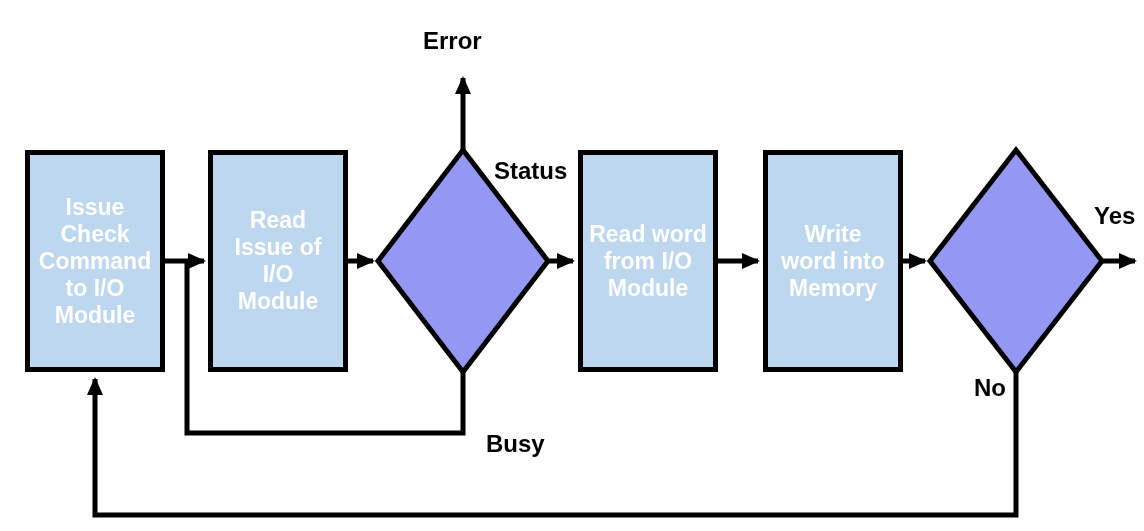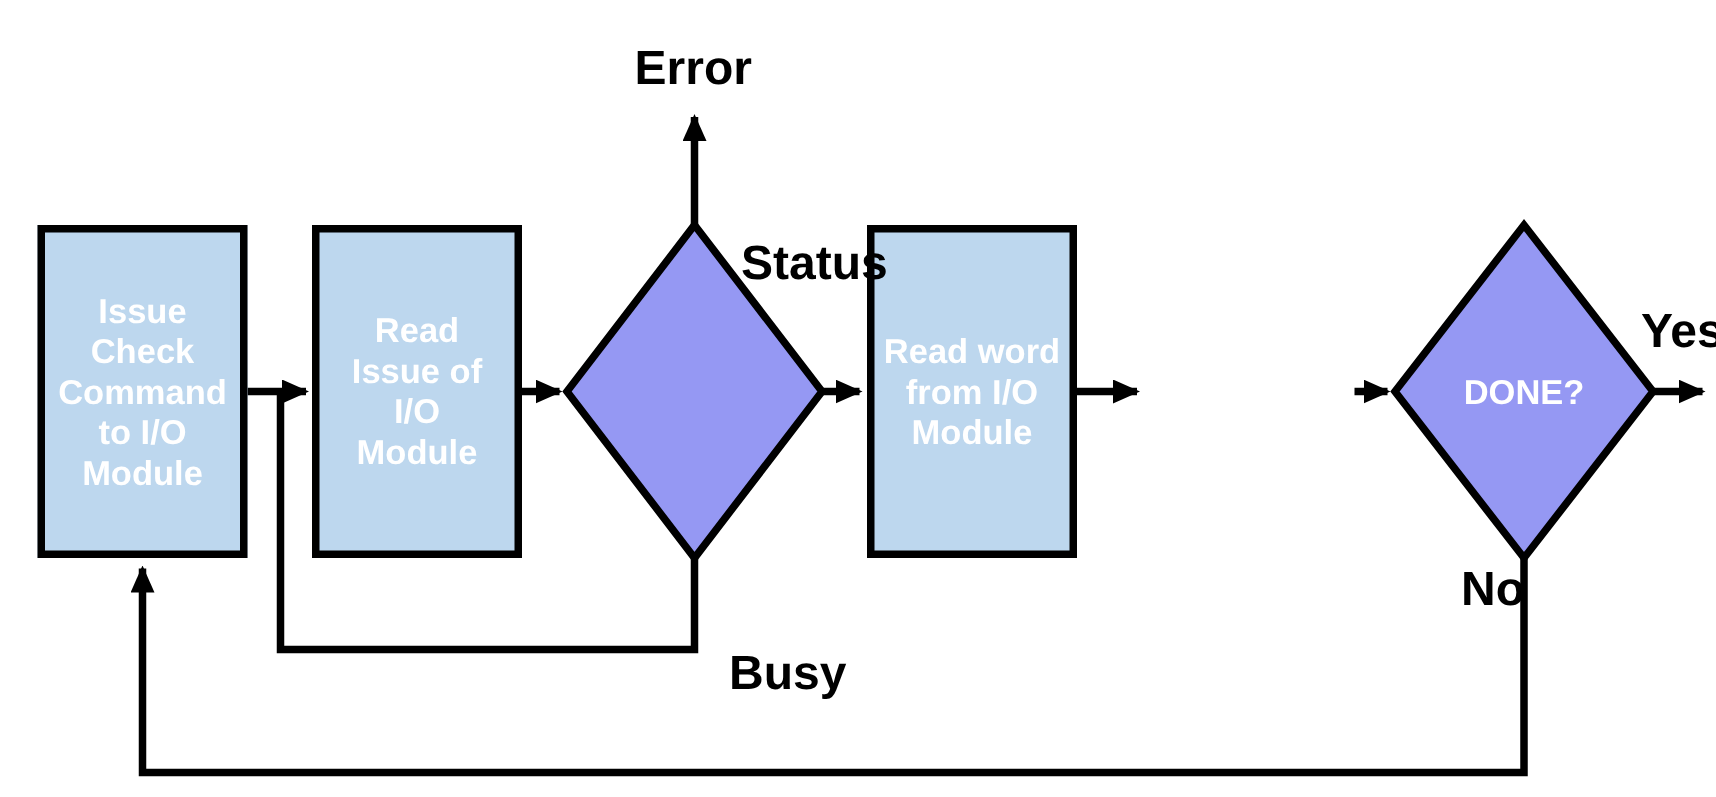--- a/index.html
+++ b/index.html
@@ -58,21 +58,21 @@
     text-align: center;
     color: var(--node-text);
     font-size: 23px;
     font-weight: bold;
     line-height: 27px;
     white-space: pre-line;
   }
   .edge-label {
     position: absolute;
     color: var(--label-text);
-    font-size: 32px;
+    font-size: 24px;
     font-weight: bold;
     white-space: nowrap;
   }
 </style>
 </head>
 <body>
 
 <div class="canvas">
 
   <svg class="connector-layer" viewBox="0 0 1144 531" xmlns="http://www.w3.org/2000/svg">
@@ -102,22 +102,24 @@
 Command
 to I/O
 Module</div>
   <div class="process-box" style="left:208px">Read
 Issue of
 I/O
 Module</div>
   <div class="process-box" style="left:578px">Read word
 from I/O
 Module</div>
+  <div class="process-box" style="left:763px">Write
+word into
+Memory</div>
 
-  <div class="diamond-text" style="left:946px; top:248px">DONE?</div>
 
   <div class="edge-label" style="left:423px; top:27px">Error</div>
   <div class="edge-label" style="left:494px; top:157px">Status</div>
   <div class="edge-label" style="left:486px; top:430px">Busy</div>
   <div class="edge-label" style="left:1094px; top:202px">Yes</div>
   <div class="edge-label" style="left:974px; top:374px">No</div>
 
 </div>
 
 </body></html>

